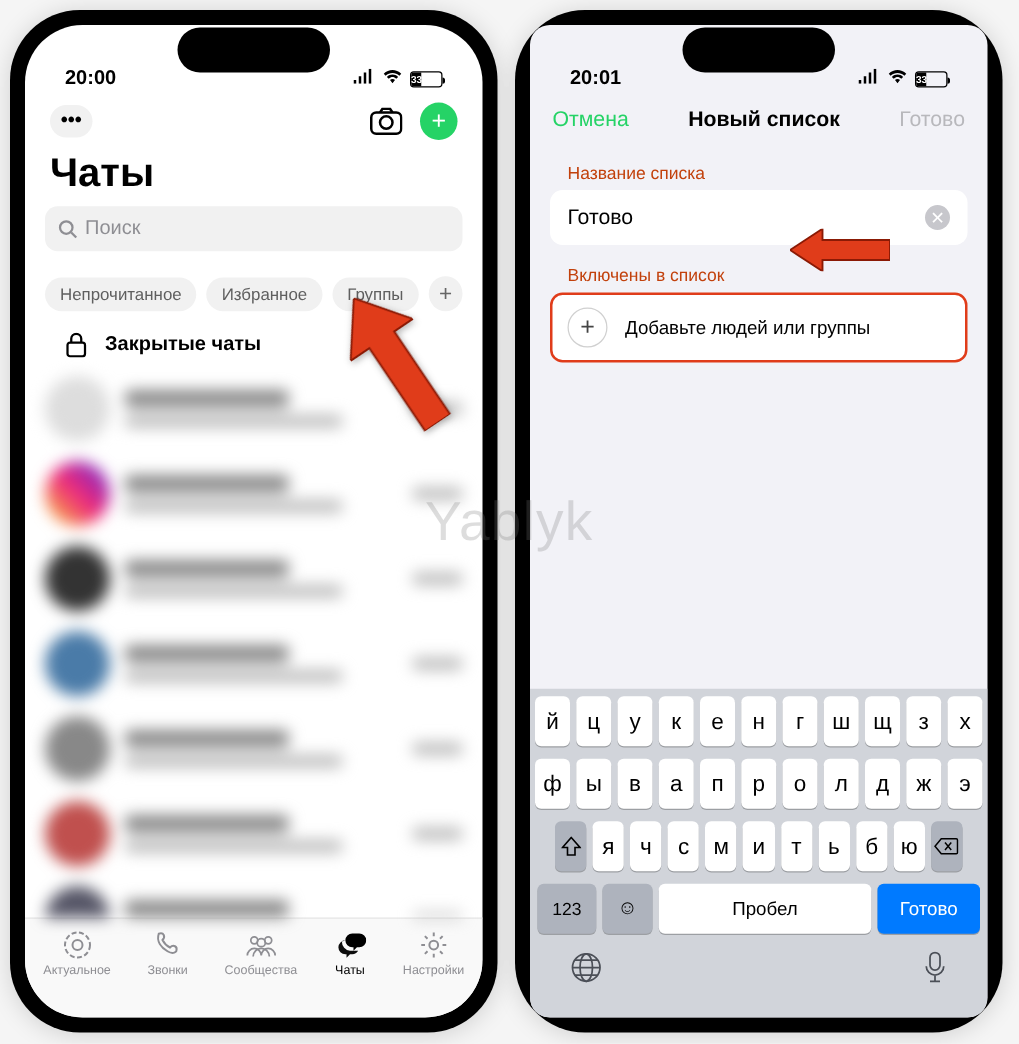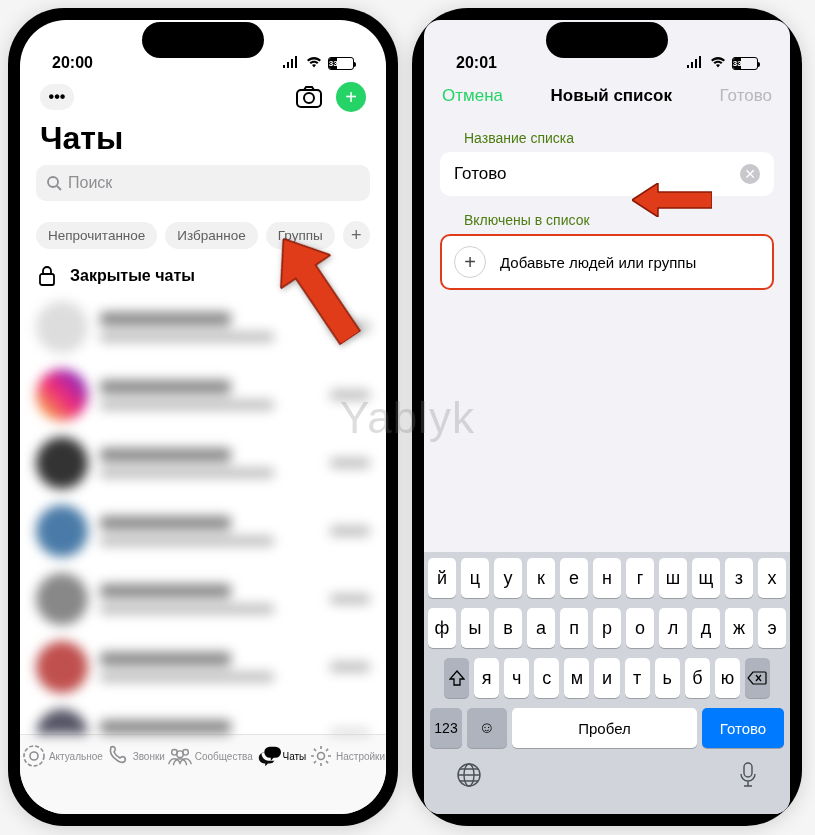--- a/index.html
+++ b/index.html
@@ -98,62 +98,62 @@
   .chip {
     background:#f1f1f1; border-radius:16px; padding:6px 12px; font-size:13.5px; color:#5f5f5f;
   }
   .chip-add {
     width:28px; height:28px; border-radius:50%; background:#f1f1f1;
     display:flex; align-items:center; justify-content:center; font-size:18px; color:#666;
   }
   .row {
     display:flex; align-items:center; gap:12px; padding:7px 16px;
   }
-  .row.header { font-weight:600; font-size:16px; }
+  .row.header { font-weight:600; font-size:16px;margin-left:14px; }
   .lock-icon { width:22px; display:flex; justify-content:center; }
   .chat-list { flex:1; overflow:hidden; filter: blur(6px); }
   .chat-item { display:flex; align-items:center; gap:12px; padding:8px 16px; }
   .avatar {
     width:52px; height:52px; border-radius:50%; background:#ccc; flex-shrink:0;
   }
   .chat-txt { flex:1; }
   .chat-name { height:14px; width: 60%; background:#888; border-radius:4px; margin-bottom:6px;}
   .chat-sub { height:10px; width: 80%; background:#bbb; border-radius:4px;}
   .chat-time { height:10px; width:40px; background:#bbb; border-radius:4px;}
   .tabbar {
     height: 80px;
     border-top: 1px solid #e5e5e5;
     display:flex; align-items:flex-start; justify-content:space-around;
     padding-top:8px;
     background:#f9f9f9;
   }
   .tab {
-    display:flex; flex-direction:row; align-items:center; gap:2px;
+    display:flex; flex-direction:column; align-items:center; gap:2px;
     font-size:10px; color:#8e8e93;
   }
   .tab.active { color:#000; }
   .tab-icon { width:26px; height:26px; display:flex; align-items:center; justify-content:center;}
 
   .arrow1 {
     position:absolute; top:220px; left:280px; transform: rotate(-34deg);
     z-index:200;
   }
   .arrow1 svg { filter: drop-shadow(0 2px 3px rgba(0,0,0,.3)); }
 
   
   .modal-hdr {
     display:flex; align-items:center; justify-content:space-between;
     padding:10px 18px 8px; font-size:17px;
   }
   .cancel { color:#25D366; }
   .modal-title { font-weight:700; color:#000; }
   .done { color:#b8b8bc; }
   .section-label {
-    padding: 16px 40px 6px;
-    font-size:14px; color:#4d7c0f;
+    padding: 16px 30px 6px;
+    font-size:14px; color:#c2410c;
   }
   .input-box {
     margin:0 16px; background:#fff; border-radius:10px;
     display:flex; align-items:center; padding:12px 14px; gap:10px;
     font-size:17px; color:#000;
   }
   .clear-btn {
     width:20px; height:20px; border-radius:50%; background:#c7c7cc;
     color:#fff; font-size:14px; display:flex; align-items:center; justify-content:center;
     margin-left:auto;
@@ -482,21 +482,21 @@
         <div class="key">б</div>
         <div class="key">ю</div>
         <div class="key mod">
           <svg width="20" height="14" viewBox="0 0 20 14">
               <path d="M6 1 H18 a1 1 0 0 1 1 1 V12 a1 1 0 0 1 -1 1 H6 L1 7 Z" fill="none" stroke="#000" stroke-width="1.2"></path>
               <path d="M9 4 L14 10 M14 4 L9 10" stroke="#000" stroke-width="1.2"></path>
             </svg>
         </div>
       </div>
       <div class="kb-bottom">
-        <div class="key-wide" style="width:32px;font-size:14px">123</div>
+        <div class="key-wide" style="width:47px;font-size:14px">123</div>
         <div class="key-wide" style="width:40px">
           <span>☺</span>
         </div>
         <div class="space">Пробел</div>
         <div class="submit">Готово</div>
       </div>
       <div class="kb-footer">
         <span>
           <svg width="26" height="26" viewBox="0 0 26 26">
               <circle cx="13" cy="13" r="11" fill="none" stroke="#4b4f57" stroke-width="1.4"></circle>

